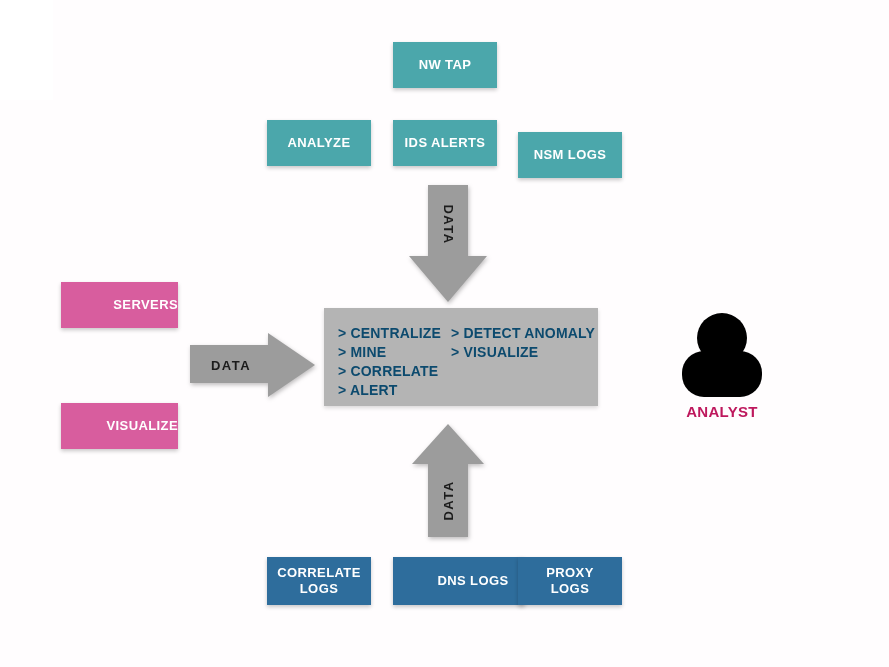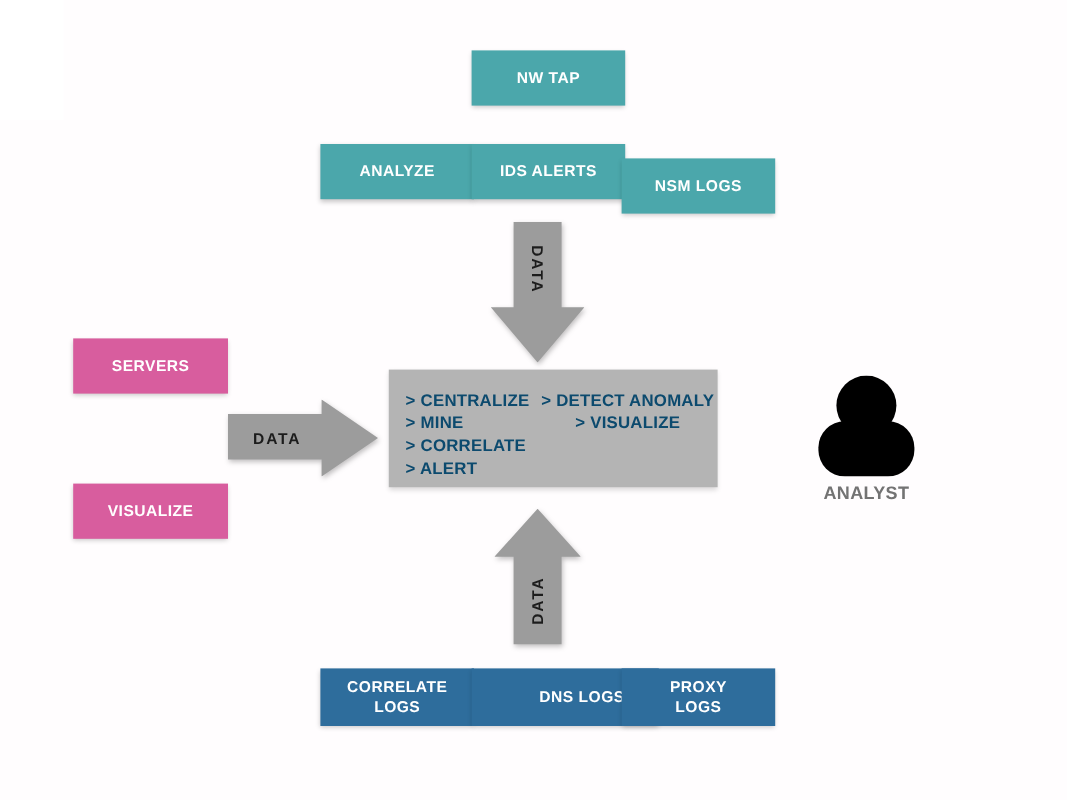--- a/index.html
+++ b/index.html
@@ -13,35 +13,35 @@
     font-family: "Liberation Sans", sans-serif;
   }
   .bg-artifact {
     position: absolute;
     left: 0; top: 0;
     width: 53px; height: 100px;
     background: #ffffff;
   }
   .box {
     position: absolute;
-    width: 128px;
+    width: 104px;
     height: 46px;
     display: flex;
     align-items: center;
     justify-content: center;
     text-align: center;
     color: #ffffff;
     font-weight: bold;
     font-size: 13px;
     letter-spacing: 0.4px;
     line-height: 1.25;
     box-shadow: 0 2px 4px rgba(0,0,0,0.22);
   }
   .teal { background: #4ba7ab; }
-  .pink { background: #d85d9e; width: 129px; }
+  .pink { background: #d85d9e; width: 117px; justify-content: flex-end; }
   .blue { background: #2e6d9c; height: 48px; }
   .arrow {
     position: absolute;
     filter: drop-shadow(1px 2px 2px rgba(0,0,0,0.25));
   }
   .arrow svg { display: block; }
   .arrow-label-wrap {
     position: absolute;
     display: flex;
     align-items: center;
@@ -68,33 +68,33 @@
     position: absolute;
     top: 16px;
     color: #0c4a6e;
     font-weight: bold;
     font-size: 14px;
     letter-spacing: 0.2px;
     line-height: 19px;
     white-space: nowrap;
   }
   .pcol-1 { left: 14px; }
-  .pcol-2 { left: 127px; text-align: center; }
+  .pcol-2 { left: 127px; }
   .analyst {
     position: absolute;
     left: 672px; top: 313px;
     width: 100px;
     text-align: center;
   }
   .analyst svg { display: block; margin: 0 auto; }
   .analyst-label {
     margin-top: 6px;
     font-weight: bold;
     font-size: 15px;
-    color: #737373;
+    color: #be185d;
     letter-spacing: 0.3px;
   }
 </style>
 </head>
 <body>
 
 <div class="canvas">
 
   <div class="bg-artifact"></div>
 

